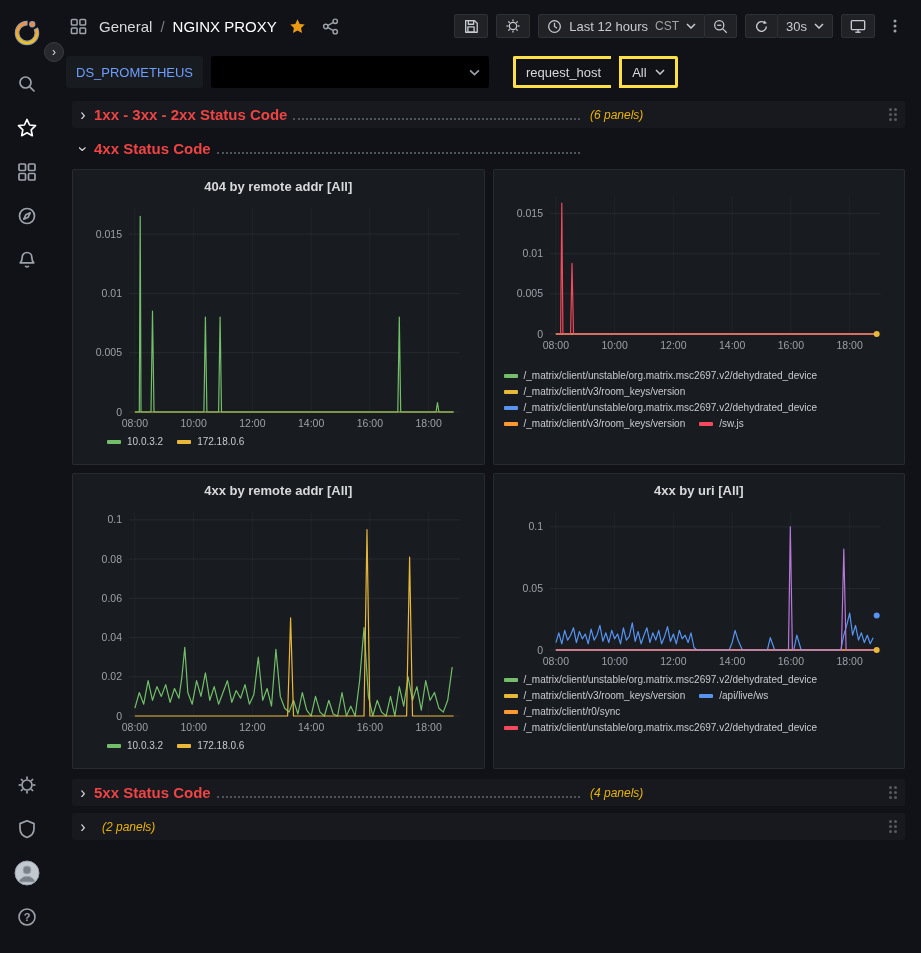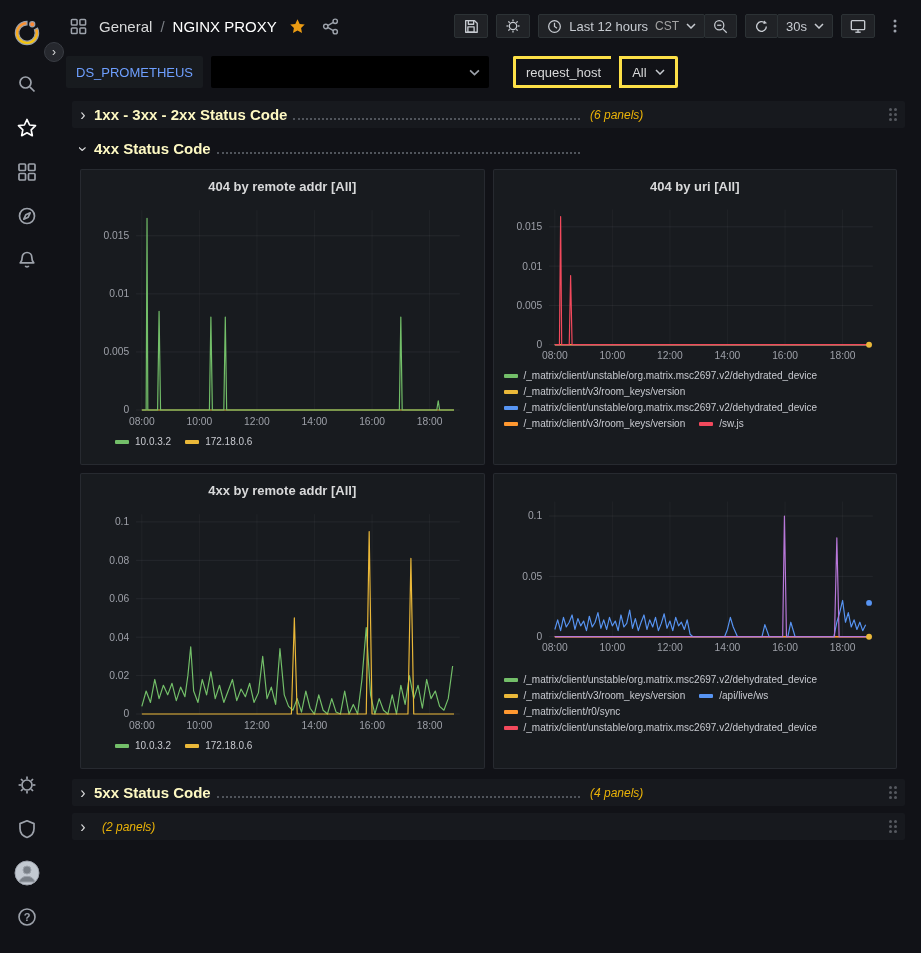--- a/index.html
+++ b/index.html
@@ -53,28 +53,28 @@
   .chip-bordered.first { margin-left:16px; border-right:none; border-radius:2px 0 0 2px; }
   .chip-bordered.second { border-radius:0 2px 2px 0; }
 
   
   .dash { flex:1; padding:2px 16px 0 18px; overflow:hidden; }
   .rowhdr { height:27px; display:flex; align-items:center; margin:7px 0; cursor:pointer; border-radius:2px; }
   .rowhdr.collapsed { background:#17191e; }
   .row-chevron { width:22px; text-align:center; color:#d8d9da; font-size:16px; display:inline-block; }
   .row-chevron.expanded { transform:rotate(90deg); }
   .row-left { display:flex; align-items:baseline; width:488px; }
-  .row-title { font-size:15px; font-weight:600; color:#fef9c3; white-space:nowrap; }
+  .row-title { font-size:15px; font-weight:600; color:#ef4444; white-space:nowrap; }
   .row-dots { flex:1; border-bottom:2px dotted #50545b; margin:0 2px 4px 6px; }
   .row-count { font-size:12px; font-style:italic; color:#eab308; margin-left:8px; white-space:nowrap; }
   .drag-handle { margin-left:auto; margin-right:8px; display:grid; grid-template-columns:repeat(2,3px);
     grid-auto-rows:3px; gap:2px; cursor:grab; }
   .drag-handle i { width:3px; height:3px; border-radius:50%; background:#565960; }
 
-  .panels { display:grid; grid-template-columns:1fr 1fr; gap:8px; margin:2px 8px 10px; }
+  .panels { display:grid; grid-template-columns:1fr 1fr; gap:8px; margin:2px 0 10px; }
   .panel { background:#181b1f; border:1px solid rgba(204,204,220,0.09); border-radius:2px;
     height:296px; display:flex; flex-direction:column; padding:6px 10px 8px; }
   .panel-title { text-align:center; font-size:13px; font-weight:600; color:#d8d9da; height:24px;
     line-height:22px; cursor:pointer; }
   .chart { flex:1 1 auto; min-height:0; position:relative; }
   .chart svg { position:absolute; inset:0; width:100%; height:100%; }
   .legend { flex:0 0 auto; display:flex; flex-wrap:wrap; align-content:flex-start;
     column-gap:14px; row-gap:5px; font-size:10px; color:#c8cad0; padding-top:4px; }
   .legend.one-line { height:24px; overflow:hidden; padding-left:24px; }
   .legend.tall { height:90px; overflow:hidden; }
@@ -347,21 +347,20 @@
               <span class="swatch" style="background: rgb(115, 191, 105);"></span>
               <span>10.0.3.2</span>
             </span>
             <span class="legend-item">
               <span class="swatch" style="background: rgb(234, 184, 57);"></span>
               <span>172.18.0.6</span>
             </span>
           </div>
       </div>
       <div class="panel">
-        <div class="panel-title">404 by uri [All]</div>
         <div class="chart">
             <svg id="chart-1" viewBox="0 0 390.5 166">
               <line x1="46" y1="146" x2="376.5" y2="146" stroke="rgba(204,204,220,0.08)"></line>
               <text class="axis" x="39" y="149.5" text-anchor="end">0</text>
               <line x1="46" y1="105.88372093023256" x2="376.5" y2="105.88372093023256" stroke="rgba(204,204,220,0.08)"></line>
               <text class="axis" x="39" y="109.38372093023256" text-anchor="end">0.005</text>
               <line x1="46" y1="65.76744186046511" x2="376.5" y2="65.76744186046511" stroke="rgba(204,204,220,0.08)"></line>
               <text class="axis" x="39" y="69.26744186046511" text-anchor="end">0.01</text>
               <line x1="46" y1="25.65116279069767" x2="376.5" y2="25.65116279069767" stroke="rgba(204,204,220,0.08)"></line>
               <text class="axis" x="39" y="29.15116279069767" text-anchor="end">0.015</text>
@@ -445,20 +444,21 @@
               <span class="swatch" style="background: rgb(115, 191, 105);"></span>
               <span>10.0.3.2</span>
             </span>
             <span class="legend-item">
               <span class="swatch" style="background: rgb(234, 184, 57);"></span>
               <span>172.18.0.6</span>
             </span>
           </div>
       </div>
       <div class="panel">
+        <div class="panel-title">4xx by uri [All]</div>
         <div class="chart">
             <svg id="chart-3" viewBox="0 0 390.5 166">
               <line x1="46" y1="146" x2="376.5" y2="146" stroke="rgba(204,204,220,0.08)"></line>
               <text class="axis" x="39" y="149.5" text-anchor="end">0</text>
               <line x1="46" y1="84.39285714285714" x2="376.5" y2="84.39285714285714" stroke="rgba(204,204,220,0.08)"></line>
               <text class="axis" x="39" y="87.89285714285714" text-anchor="end">0.05</text>
               <line x1="46" y1="22.785714285714278" x2="376.5" y2="22.785714285714278" stroke="rgba(204,204,220,0.08)"></line>
               <text class="axis" x="39" y="26.285714285714278" text-anchor="end">0.1</text>
               <line x1="51.875555555555565" y1="8" x2="51.875555555555565" y2="146" stroke="rgba(204,204,220,0.05)"></line>
               <text class="axis" x="51.875555555555565" y="161" text-anchor="middle">08:00</text>

